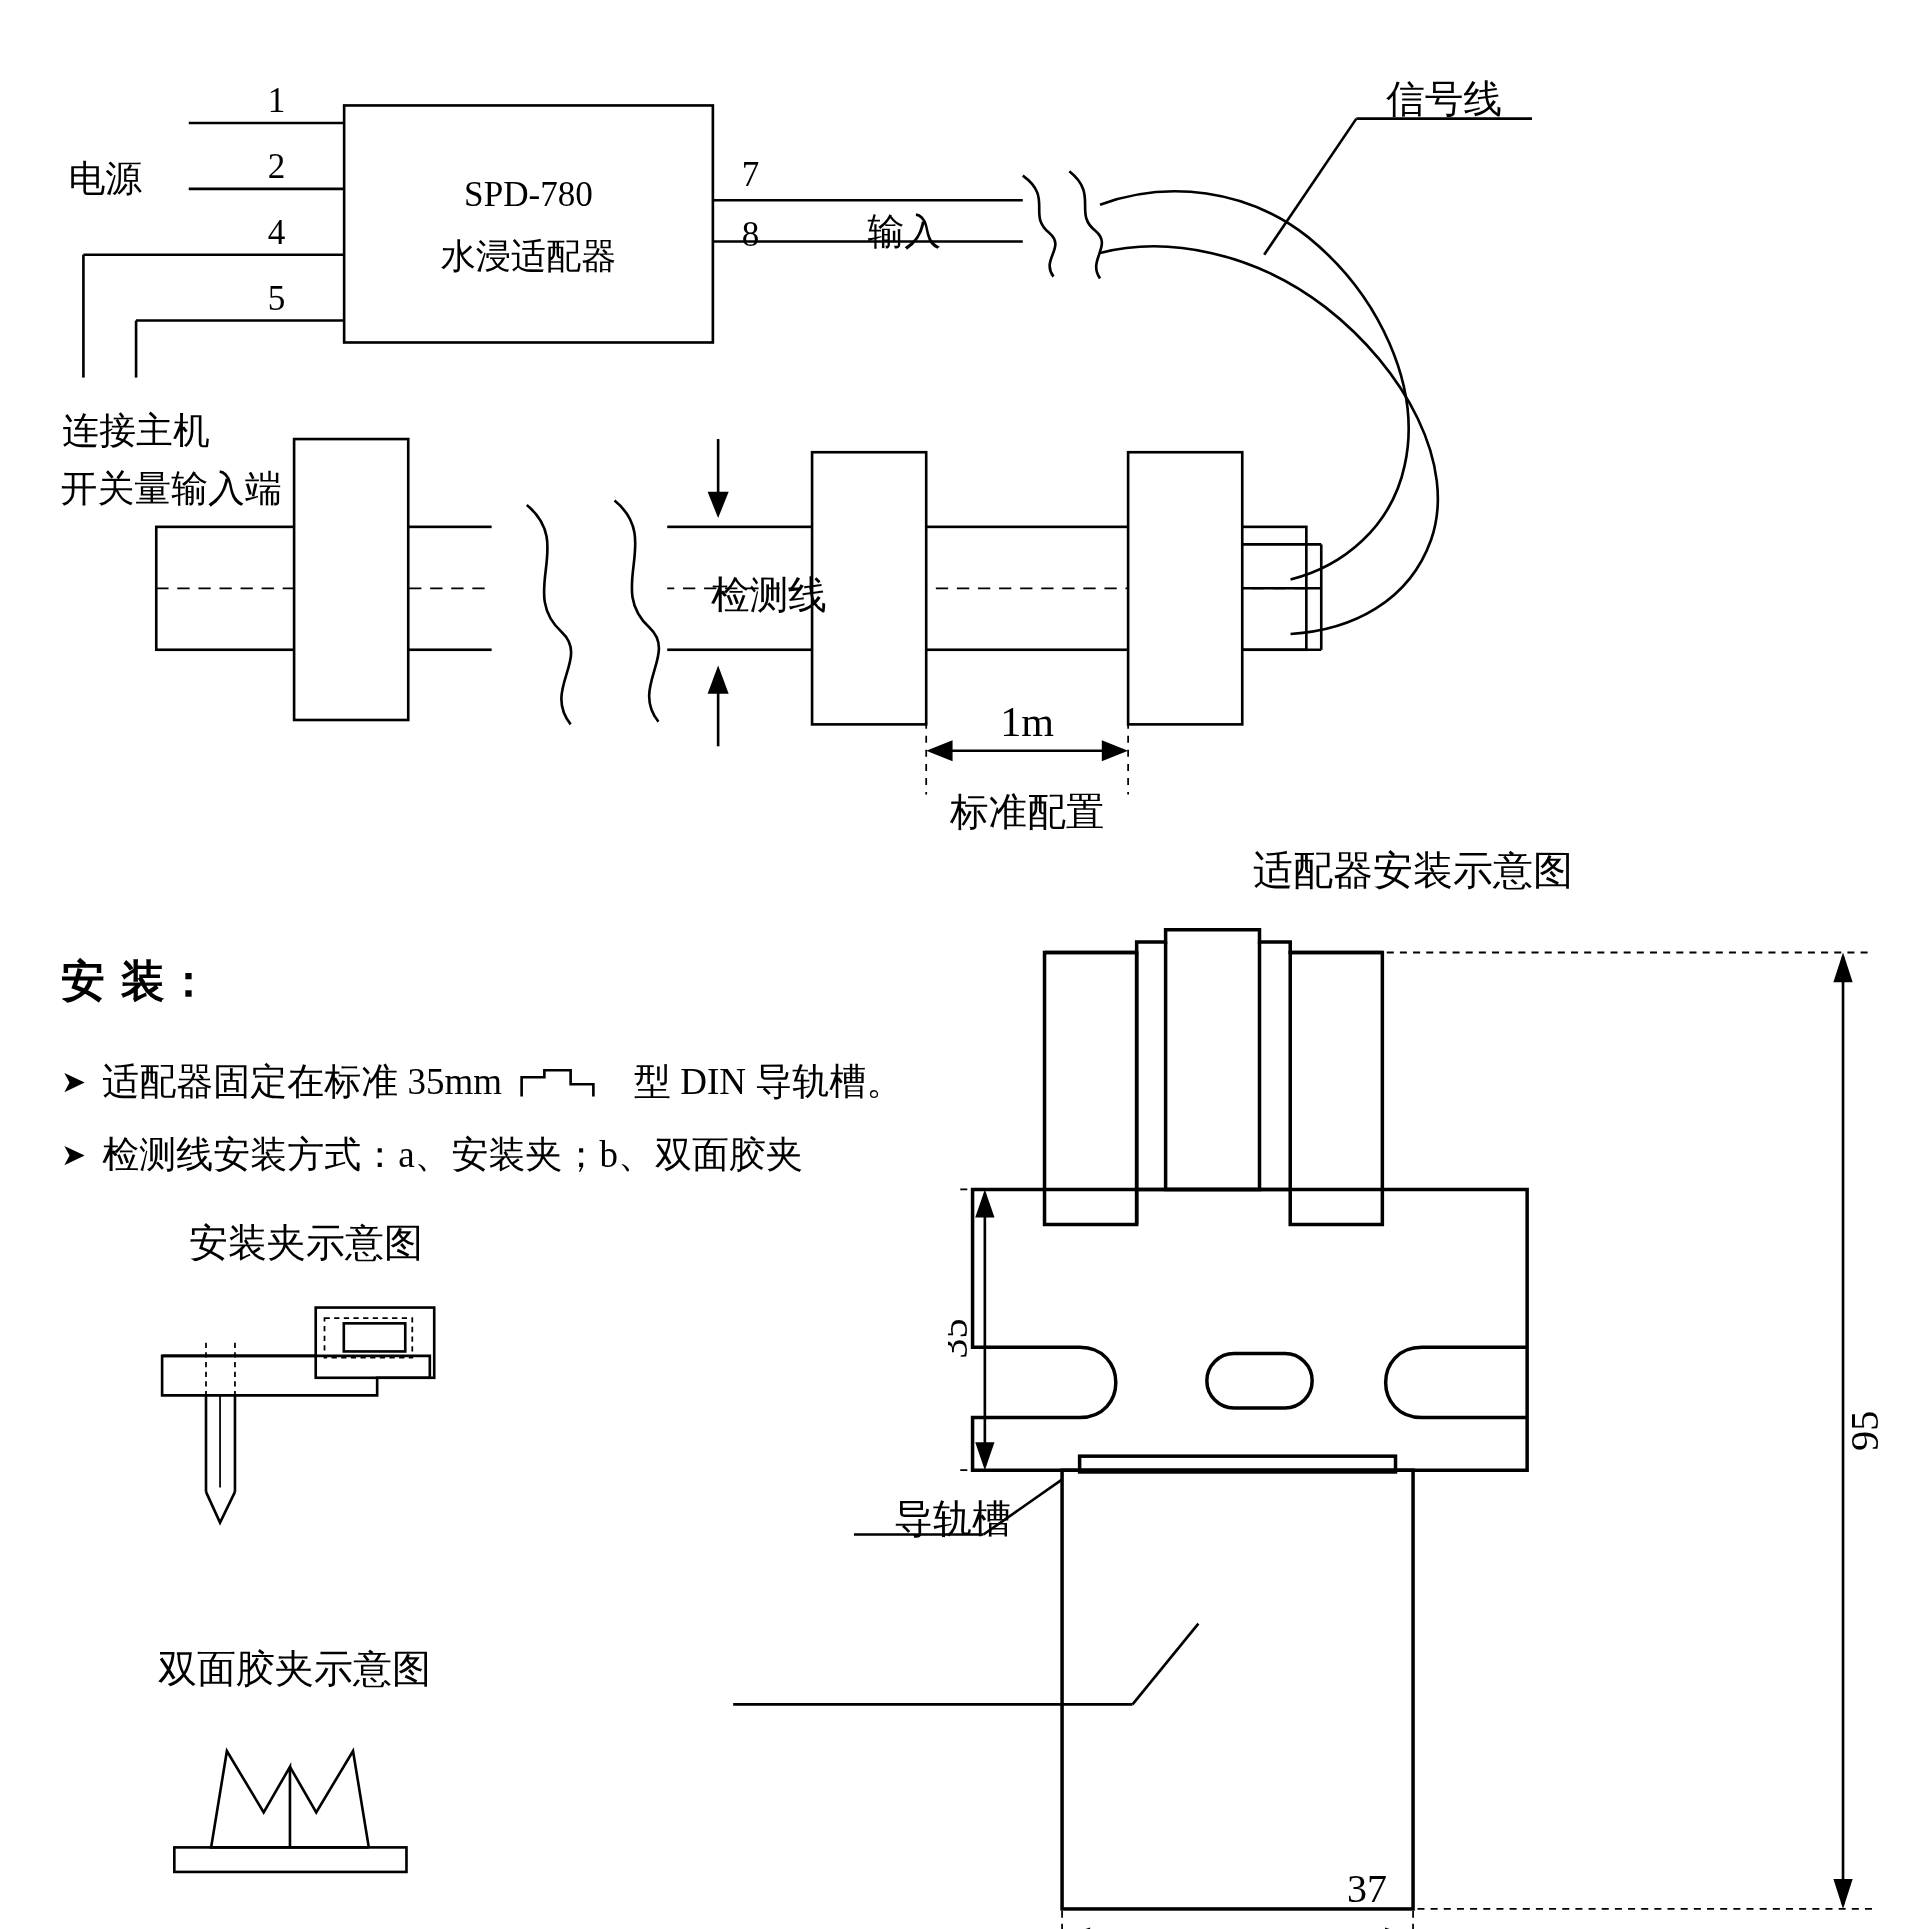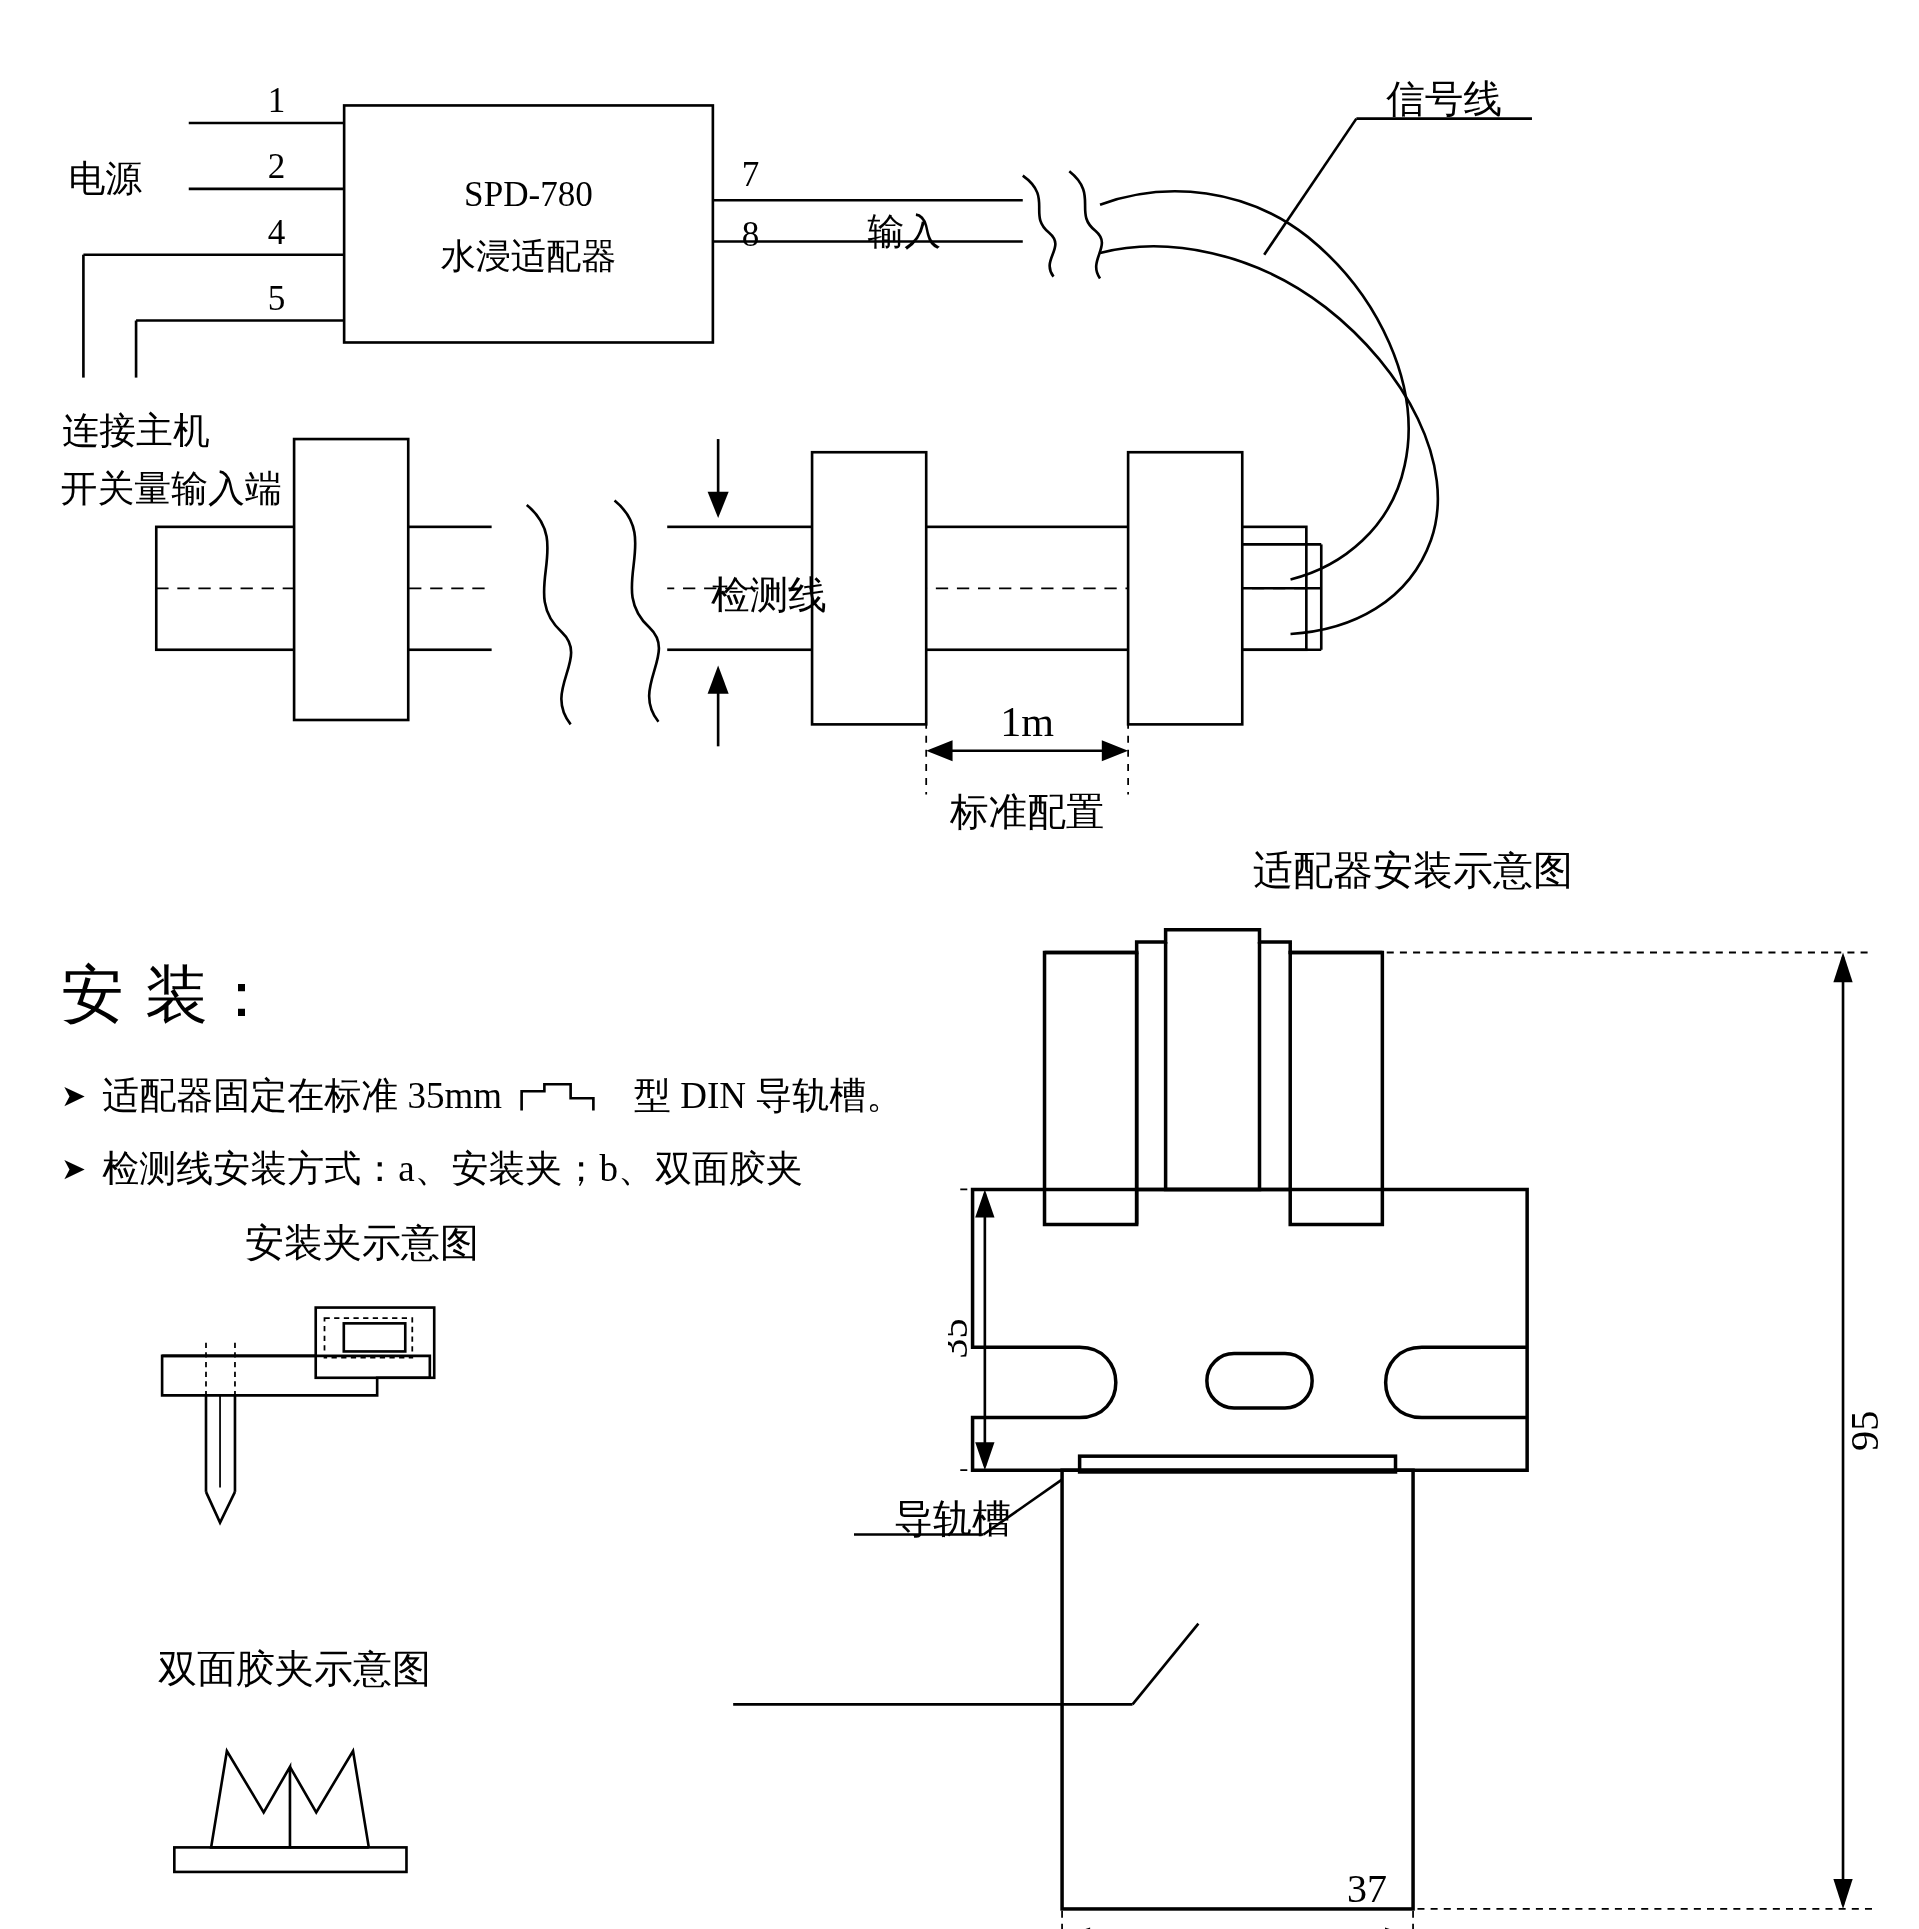--- a/index.html
+++ b/index.html
@@ -91,38 +91,38 @@
     <text x="1170" y="838" text-anchor="middle" font-size="48" class="serif">1m</text>
     <text x="1170" y="940" text-anchor="middle" font-size="44" class="txt">标准配置</text>
 
     <line x1="1415" y1="620" x2="1505" y2="620" stroke="#000" stroke-width="3"></line>
     <line x1="1415" y1="670" x2="1505" y2="670" stroke="#000" stroke-width="3"></line>
     <line x1="1415" y1="740" x2="1505" y2="740" stroke="#000" stroke-width="3"></line>
     <line x1="1505" y1="620" x2="1505" y2="740" stroke="#000" stroke-width="3"></line>
   </svg>
 
   <div style="position:absolute;left:61px;top:952px;width:930px;">
-    <div class="txt" style="font-size:63px;font-weight:normal;letter-spacing:1.8px;margin-bottom:33px;">安 装：</div>
+    <div class="txt" style="font-size:44px;font-weight:bold;letter-spacing:1.8px;margin-bottom:46px;">安 装：</div>
 
     <div style="display:flex;align-items:center;gap:16px;margin-bottom:23px;">
       <span style="font-size:30px;line-height:1;">➤</span>
       <span class="serif" style="font-size:37px;">适配器固定在标准 35mm</span>
       <svg width="79" height="35" viewBox="0 0 90 40">
         <path d="M4 36 L4 14 L30 14 L30 6 L60 6 L60 22 L86 22 L86 36" fill="none" stroke="#000" stroke-width="3"></path>
       </svg>
       <span class="serif" style="font-size:37px;margin-left:21px;">型 DIN 导轨槽。</span>
     </div>
 
     <div style="display:flex;align-items:center;gap:16px;">
       <span style="font-size:30px;line-height:1;">➤</span>
       <span class="serif" style="font-size:37px;">检测线安装方式：a、安装夹；b、双面胶夹</span>
     </div>
   </div>
 
-  <div style="position:absolute;left:189px;top:1216px;width:290px;text-align:right;font-size:39px;">安装夹示意图</div>
+  <div style="position:absolute;left:189px;top:1216px;width:290px;text-align:left;font-size:39px;">安装夹示意图</div>
 
   <svg width="369" height="316" viewBox="0 0 420 360" style="position:absolute;left:140px;top:1290px;">
 
     <path d="M25 75 L25 120 L270 120 L270 100 L330 100 L330 75 Z" fill="none" stroke="#000" stroke-width="3"></path>
     <rect x="200" y="20" width="135" height="80" fill="none" stroke="#000" stroke-width="3"></rect>
     <rect x="210" y="32" width="100" height="45" fill="none" stroke="#000" stroke-width="2" stroke-dasharray="6 5"></rect>
     <rect x="232" y="38" width="70" height="32" fill="none" stroke="#000" stroke-width="3"></rect>
     <line x1="25" y1="75" x2="200" y2="75" stroke="#000" stroke-width="3"></line>
 
     <line x1="75" y1="120" x2="75" y2="230" stroke="#000" stroke-width="3"></line>

